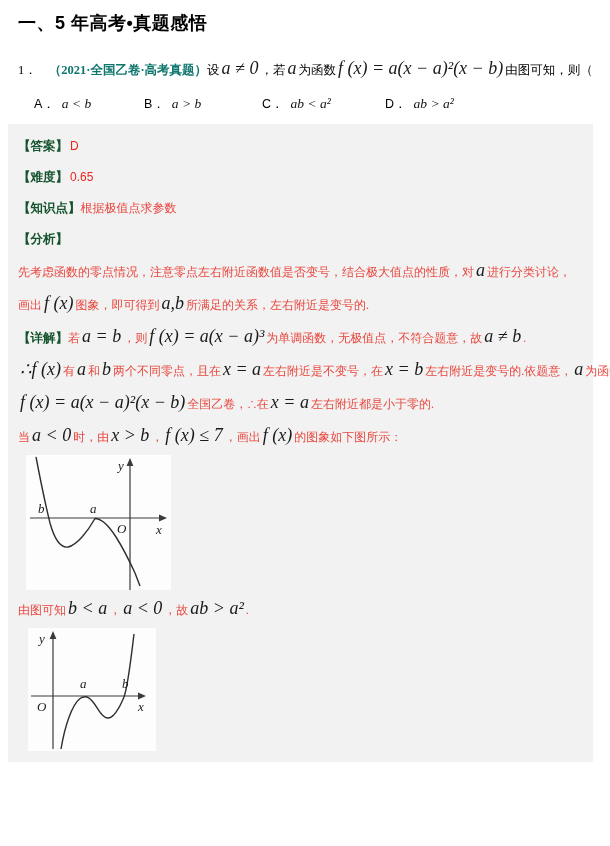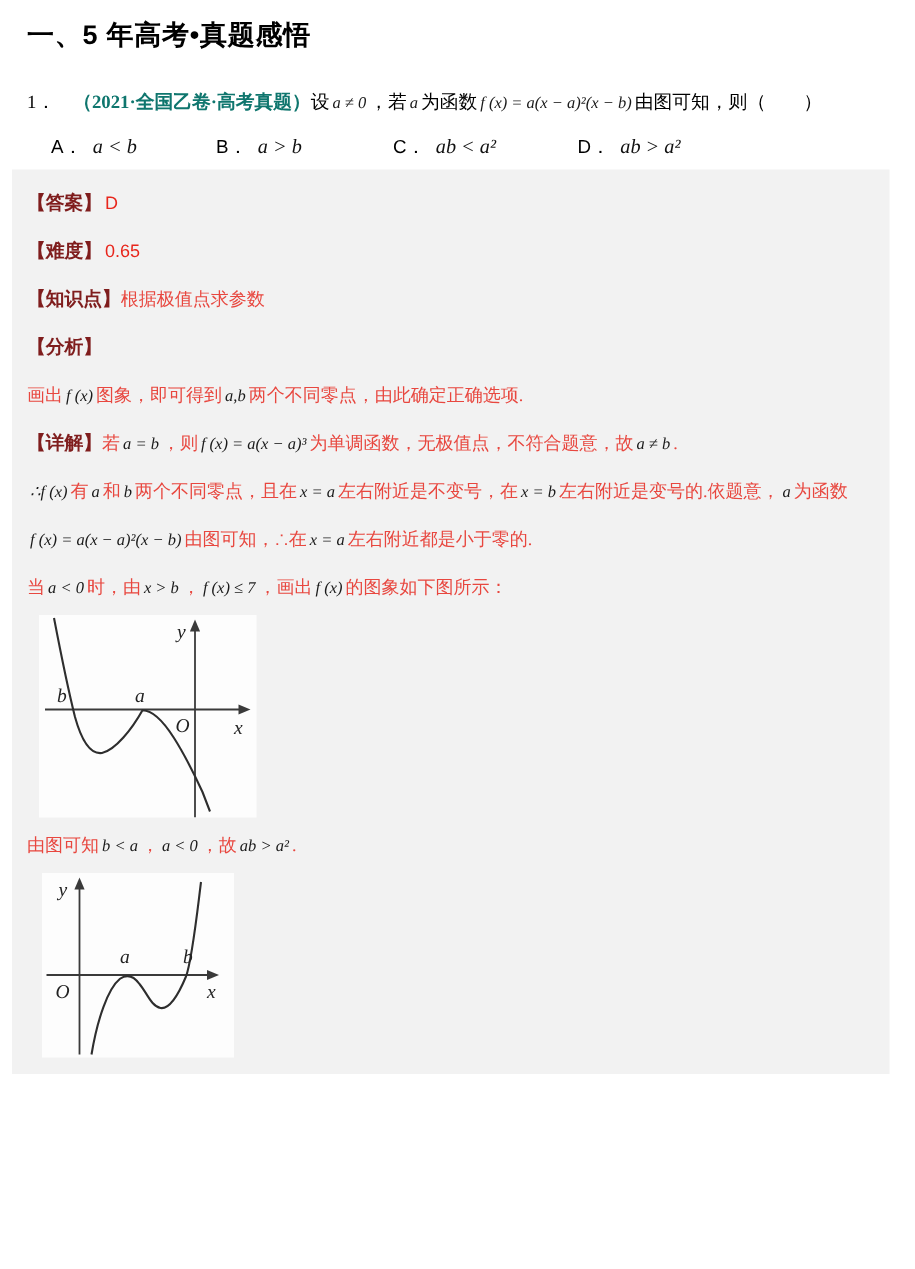--- a/index.html
+++ b/index.html
@@ -21,61 +21,61 @@
   .question-line{
     margin:23px 14px 0 18px;
     font-size:12.5px;
     white-space:nowrap;
     line-height:20px;
   }
   .options-row{
     display:flex;
     margin:12px 0 0 34px;
     font-size:12.5px;
-    line-height:14px;
+    line-height:24px;
   }
   .option{white-space:nowrap;}
   .option:nth-child(1){width:110px;}
   .option:nth-child(2){width:118px;}
   .option:nth-child(3){width:123px;}
   .opt-letter{font-family:"Liberation Sans","DejaVu Sans",sans-serif;color:#000;}
   .opt-math{font-style:italic;font-size:13.5px;margin-left:7px;color:#111;}
 
   .answer-block{
     margin:8px 17px 0 8px;
     background:#f2f2f2;
     padding:7px 8px 8px 10px;
   }
   .line{
     margin:0;
     line-height:31px;
     white-space:nowrap;
     font-size:12px;
   }
   .seg-lab{
-    color:#7f1d1d;
+    color:#14532d;
     font-weight:bold;
-    font-family:Liberation Mono, monospace;
+    font-family:Liberation Serif, serif;
     font-size:12.5px;
   }
   .seg-rs{
     color:#e8261c;
     font-family:"Liberation Sans","DejaVu Sans",sans-serif;
     font-size:12px;
     margin-left:2px;
   }
   .seg-red{color:#e8473f;text-align:right;}
   .seg-cn{color:#000;}
   .seg-num{margin-right:12px;color:#000;}
   .seg-bold{font-weight:bold;color:#0f766e;}
   .seg-m{
     color:#1a1a1a;
     font-style:italic;
     font-family:"Liberation Serif","DejaVu Serif",serif;
-    font-size:11px;
+    font-size:18px;
     padding:0 2px;
   }
   .graph-box{
     background:#fdfdfd;
     display:block;
   }
   .graph-1{width:145px;height:135px;margin:2px 0 3px 8px;}
   .graph-2{width:128px;height:123px;margin:2px 0 3px 10px;}
   .graph-box svg{display:block;}
   .axis{stroke:#3a3a3a;stroke-width:1.2;fill:none;}
@@ -110,24 +110,25 @@
   </span>
 </div>
 
 <div class="answer-block">
 
   <div>
       <p class="line"><span class="seg-lab">【答案】</span><span class="seg-rs">D</span></p>
       <p class="line"><span class="seg-lab">【难度】</span><span class="seg-rs">0.65</span></p>
       <p class="line"><span class="seg-lab">【知识点】</span><span class="seg-red">根据极值点求参数</span></p>
       <p class="line"><span class="seg-lab">【分析】</span></p>
-      <p class="line"><span class="seg-red">画出</span><span class="seg-m">f (x)</span><span class="seg-red">图象，即可得到</span><span class="seg-m">a,b</span><span class="seg-red">两个不同零点，由此确定正确选项.</span></p>
+      <p class="line"><span class="seg-red">先考虑函数的零点情况，注意零点左右附近函数值是否变号，结合极大值点的性质，对</span><span class="seg-m">a</span><span class="seg-red">进行分类讨论，</span></p>
+      <p class="line"><span class="seg-red">画出</span><span class="seg-m">f (x)</span><span class="seg-red">图象，即可得到</span><span class="seg-m">a,b</span><span class="seg-red">所满足的关系，左右附近是变号的.</span></p>
       <p class="line"><span class="seg-lab">【详解】</span><span class="seg-red">若</span><span class="seg-m">a = b</span><span class="seg-red">，则</span><span class="seg-m">f (x) = a(x − a)³</span><span class="seg-red">为单调函数，无极值点，不符合题意，故</span><span class="seg-m">a ≠ b</span><span class="seg-red">.</span></p>
       <p class="line"><span class="seg-m">∴f (x)</span><span class="seg-red">有</span><span class="seg-m">a</span><span class="seg-red">和</span><span class="seg-m">b</span><span class="seg-red">两个不同零点，且在</span><span class="seg-m">x = a</span><span class="seg-red">左右附近是不变号，在</span><span class="seg-m">x = b</span><span class="seg-red">左右附近是变号的.依题意，</span><span class="seg-m">a</span><span class="seg-red">为函数</span></p>
-      <p class="line"><span class="seg-m">f (x) = a(x − a)²(x − b)</span><span class="seg-red">由图可知，∴在</span><span class="seg-m">x = a</span><span class="seg-red">左右附近都是小于零的.</span></p>
+      <p class="line"><span class="seg-m">f (x) = a(x − a)²(x − b)</span><span class="seg-red">全国乙卷，∴在</span><span class="seg-m">x = a</span><span class="seg-red">左右附近都是小于零的.</span></p>
       <p class="line"><span class="seg-red">当</span><span class="seg-m">a &lt; 0</span><span class="seg-red">时，由</span><span class="seg-m">x &gt; b</span><span class="seg-red">，</span><span class="seg-m">f (x) ≤ 7</span><span class="seg-red">，画出</span><span class="seg-m">f (x)</span><span class="seg-red">的图象如下图所示：</span></p>
     </div>
 
   <div class="graph-box graph-1">
     <svg width="145" height="135" viewBox="0 0 145 135" xmlns="http://www.w3.org/2000/svg">
       <line class="axis" x1="4" y1="63" x2="136" y2="63"></line>
       <path class="arrow" d="M141,63 l-8,-3.4 l0,6.8 z"></path>
       <line class="axis" x1="104" y1="10" x2="104" y2="135"></line>
       <path class="arrow" d="M104,3 l-3.4,8 l6.8,0 z"></path>
       <path class="curve" d="M 10 2 C 15 28, 19 48, 24 68 C 29 86, 35 93, 42 92 C 51 90, 62 76, 69 63.5 C 76 63.5, 83 71, 90 82 C 97 93, 103 105, 109 118 L 114 131"></path>

